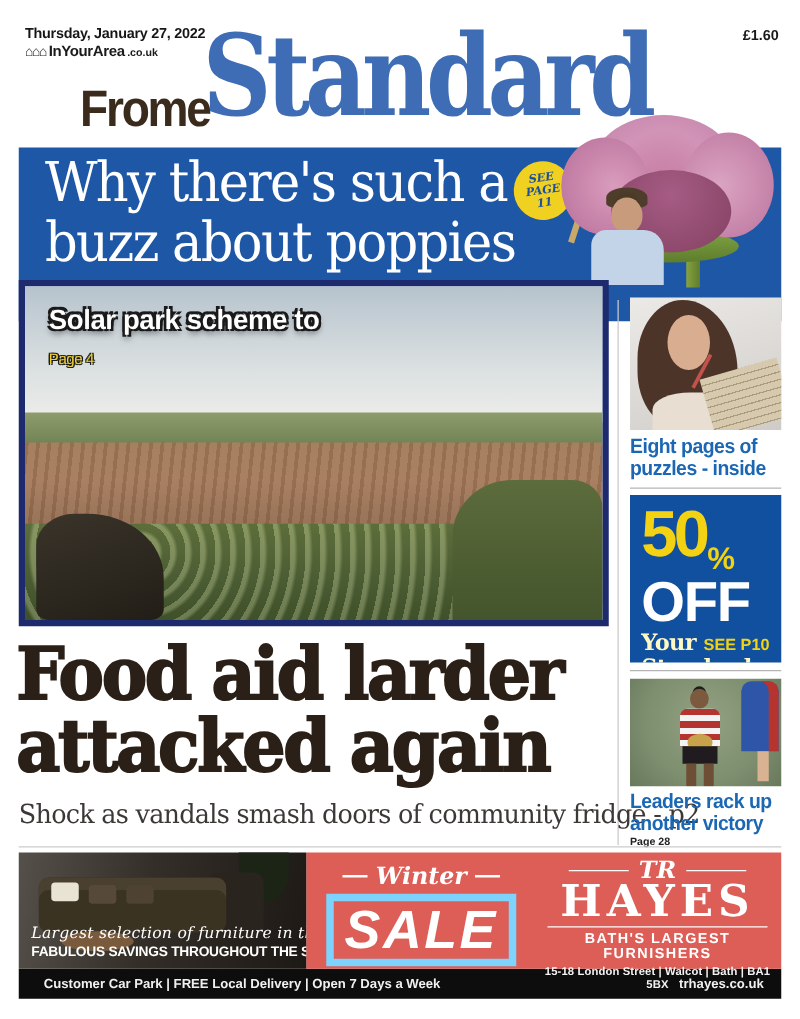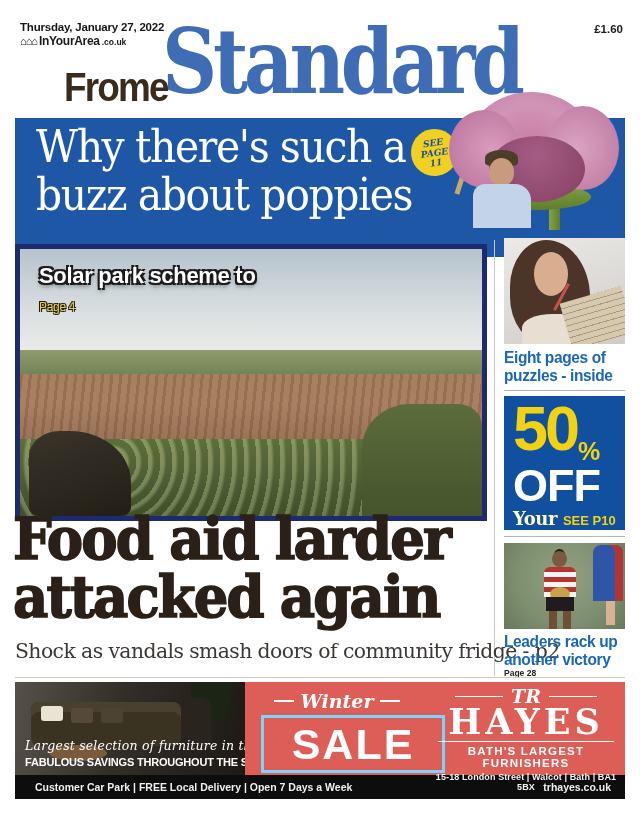--- a/index.html
+++ b/index.html
@@ -28,21 +28,21 @@
   .p3 { left:110px; top:14px; width:72px; height:84px; background:radial-gradient(circle at 40% 50%, #dba4c2, #bb749d); }
   .p4 { left:52px; top:44px; width:96px; height:66px; background:radial-gradient(circle at 50% 30%, #a65c85, #8a4668 80%); }
   .sepal { position:absolute; left:44px; top:92px; width:110px; height:26px; border-radius:50%; background:linear-gradient(180deg,#7fa344,#5e7d2d); }
   .stem { position:absolute; left:112px; top:106px; width:11px; height:32px; background:linear-gradient(90deg,#86a33f,#5f7d2c); }
   .gardener-head { position:absolute; left:52px; top:66px; width:25px; height:28px; border-radius:50% 50% 45% 45%; background:#c79b7c; box-shadow:0 -6px 0 -2px #4a3a28; }
   .gardener-hair { position:absolute; left:48px; top:58px; width:33px; height:16px; border-radius:50% 50% 20% 20%; background:#4e3d2a; }
   .gardener-body { position:absolute; left:36px; top:92px; width:58px; height:44px; border-radius:12px 16px 0 0; background:#c3d4e8; }
   .stick { position:absolute; left:30px; top:22px; width:5px; height:82px; background:#c8a96a; transform:rotate(18deg); }
 
   
-  .main-photo { position:absolute; left:15px; top:244px; width:472px; height:277px; background:#1d2a6e; padding:5px; }
+  .main-photo { position:absolute; left:15px; top:224px; width:472px; height:277px; background:#1d2a6e; padding:5px; }
   .landscape { position:relative; width:100%; height:100%; overflow:hidden; box-shadow:inset 0 0 0 2px #c9d3e8; }
   .sky { position:absolute; left:0; top:0; width:100%; height:41%; background:linear-gradient(180deg,#b6c3cd 0%,#d8dedf 55%,#eeeeeb 100%); }
   .treeline { position:absolute; left:0; top:38%; width:100%; height:10%; background:linear-gradient(180deg,#8d9c6c,#6f8153); border-radius:0 0 0 0; }
   .field { position:absolute; left:0; top:47%; width:100%; height:27%; background:linear-gradient(180deg,#a07a58,#a5795a 40%,#8f6a4e); }
   .furrows { position:absolute; left:0; top:47%; width:100%; height:27%; background:repeating-linear-gradient(96deg, rgba(60,35,20,0.12) 0 3px, rgba(255,255,255,0.05) 3px 9px); }
   .hedge { position:absolute; left:0; top:71%; width:100%; height:29%; background:linear-gradient(180deg,#6d7d45,#55663a 60%,#47582f); }
   .hedge-tex { position:absolute; left:0; top:71%; width:100%; height:29%; background:repeating-radial-gradient(circle at 20% 30%, rgba(220,230,180,0.25) 0 3px, rgba(30,50,20,0.2) 6px 12px); }
   .hedge-right { position:absolute; right:0; top:58%; width:26%; height:42%; border-radius:40% 20% 0 0; background:linear-gradient(180deg,#5c6c3c,#44542c); }
   .stump { position:absolute; left:2%; bottom:0; width:22%; height:32%; border-radius:30% 60% 10% 10%; background:linear-gradient(160deg,#3a342a,#221e17); }
   .photo-title { position:absolute; left:19px; top:14px; color:#fff; font-size:22px; font-weight:900; letter-spacing:-0.3px; line-height:25px; text-shadow:-2px -2px 0 #1a1a1a, 2px -2px 0 #1a1a1a, -2px 2px 0 #1a1a1a, 2px 2px 0 #1a1a1a, 0 3px 5px rgba(0,0,0,0.6); }
@@ -61,21 +61,21 @@
   .pz-face { position:absolute; left:30px; top:14px; width:34px; height:44px; background:#d9ad90; border-radius:50%; }
   .pz-top { position:absolute; left:18px; bottom:-4px; width:76px; height:34px; background:#e8ded2; border-radius:40% 40% 0 0; }
   .pz-paper { position:absolute; right:-4px; bottom:2px; width:64px; height:48px; background:#d6c9ae; transform:rotate(-16deg); background-image:repeating-linear-gradient(0deg, rgba(90,70,40,0.35) 0 1px, transparent 1px 6px); }
   .pz-pencil { position:absolute; left:56px; top:44px; width:3px; height:30px; background:#c2524a; transform:rotate(28deg); }
   .sb-label { position:absolute; font-size:16.5px; font-weight:900; color:#1b67b3; line-height:18px; letter-spacing:-0.4px; transform:scaleX(0.94); transform-origin:left top; white-space:nowrap; }
   .puzzles-label { top:348px; }
   .sb-rule { position:absolute; height:1px; background:#b5b5b5; }
   .rule1 { top:390px; }
   .rule2 { top:536px; }
   .offer { top:396px; height:134px; background:#11509f; position:absolute; padding:4px 0 0 9px; overflow:hidden; }
-  .offer-50 { font-size:63px; font-weight:900; color:#f2d212; letter-spacing:-3px; line-height:56px; display:inline-block; }
+  .offer-50 { font-size:52px; font-weight:900; color:#f2d212; letter-spacing:-3px; line-height:56px; display:inline-block; }
   .offer-pct { font-size:25px; font-weight:900; color:#f2d212; display:inline-block; vertical-align:-10px; margin-left:1px; }
   .offer-off { font-size:45px; font-weight:900; color:#fff; letter-spacing:-1px; line-height:40px; margin-top:0; }
   .offer-row { margin-top:3px; display:flex; align-items:baseline; }
   .offer-your, .offer-brand { font-family:"DejaVu Serif", serif; font-weight:bold; font-size:18px; color:#fef9c3; line-height:20px; letter-spacing:-0.5px; }
   .offer-see { font-size:13px; font-weight:900; color:#f2d212; margin-left:6px; }
   .rugby-photo { top:543px; height:86px; position:absolute; background:radial-gradient(circle at 50% 40%, #93a183 0%, #7d8f6f 60%, #68795c 100%); overflow:hidden; }
   .rg-head { position:absolute; left:48px; top:8px; width:15px; height:16px; border-radius:50%; background:#7b5a3e; box-shadow:0 -4px 0 -2px #1c1c1c; }
   .rg-jersey { position:absolute; left:40px; top:24px; width:32px; height:30px; border-radius:6px 6px 0 0; background:repeating-linear-gradient(180deg,#b5342f 0 5px,#f3f3f3 5px 10px); }
   .rg-shorts { position:absolute; left:42px; top:54px; width:28px; height:14px; background:#1f1b1e; }
   .rg-legs { position:absolute; left:45px; top:68px; width:8px; height:18px; background:#6e4f36; box-shadow:14px 0 0 #6e4f36; }
@@ -95,21 +95,21 @@
   .ad-table { position:absolute; left:34px; bottom:14px; width:58px; height:16px; border-radius:50%; background:#7a5a3c; }
   .ad-plant { position:absolute; right:14px; top:-6px; width:40px; height:46px; border-radius:0 0 50% 50%; background:#1c2416; }
   .ad-chair { position:absolute; right:34px; top:16px; width:44px; height:52px; border-radius:8px; background:#2a241e; }
   .ad-script { position:absolute; left:10px; bottom:22px; font-family:"DejaVu Serif", serif; font-style:italic; font-size:12.5px; color:#fff; letter-spacing:0.2px; white-space:nowrap; }
   .ad-bold { position:absolute; left:10px; bottom:7px; font-size:11px; font-weight:900; color:#fff; letter-spacing:-0.2px; white-space:nowrap; }
   .ad-red { flex:1; background:#dd5e57; display:flex; }
   .sale-col { width:182px; padding:8px 0 0 16px; }
   .winter-row { display:flex; align-items:center; justify-content:center; gap:7px; width:152px; }
   .winter-line { width:20px; height:2px; background:#fff; }
   .winter-text { font-family:"DejaVu Serif", serif; font-style:italic; font-weight:bold; font-size:19px; color:#fff; }
-  .sale-box { margin-top:3px; width:184px; height:58px; border:3px solid #7dd3fc; display:flex; align-items:center; justify-content:center; }
+  .sale-box { margin-top:3px; width:152px; height:58px; border:6px solid #7dd3fc; display:flex; align-items:center; justify-content:center;font-style:italic; }
   .sale-word { font-size:43px; font-weight:900; color:#fff; letter-spacing:2px; line-height:1; }
   .hayes { flex:1; color:#fff; text-align:center; padding-top:5px; }
   .tr-row { display:flex; align-items:center; justify-content:center; gap:8px; }
   .tr-line { width:48px; height:1px; background:#fff; }
   .tr-initials { font-family:"DejaVu Serif", serif; font-style:italic; font-weight:bold; font-size:19px; line-height:18px; }
   .hayes-name { font-family:"DejaVu Serif", serif; font-size:35px; font-weight:bold; letter-spacing:4px; line-height:34px; }
   .hayes-rule { width:176px; height:1px; background:#fff; margin:2px auto 3px; }
   .hayes-tag { font-size:11.5px; font-weight:bold; letter-spacing:1.2px; }
   .hayes-addr { font-size:9px; font-weight:bold; letter-spacing:0.1px; margin-top:3px; opacity:0.95; }
   .ad-strip { height:24px; background:#0d0d0d; color:#f0f0f0; display:flex; align-items:center; justify-content:space-between; padding:0 14px 0 20px; font-size:10.5px; font-weight:bold; }

